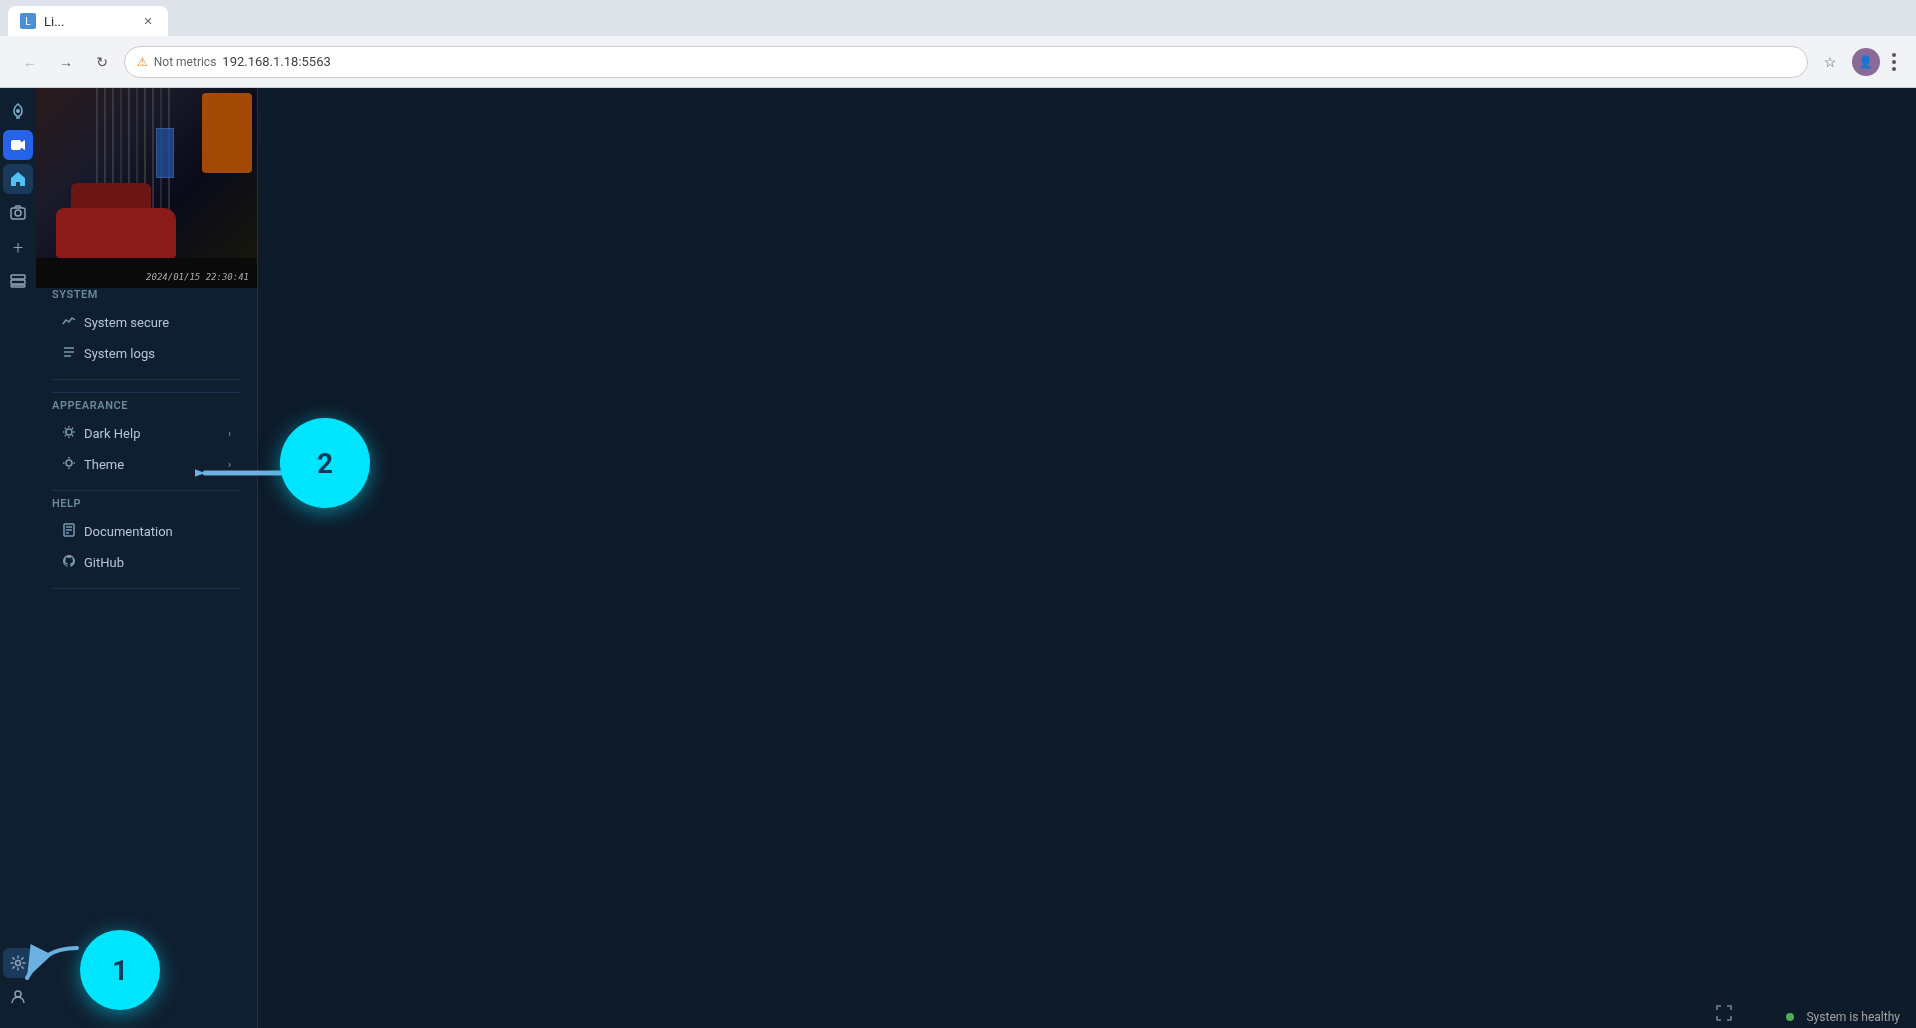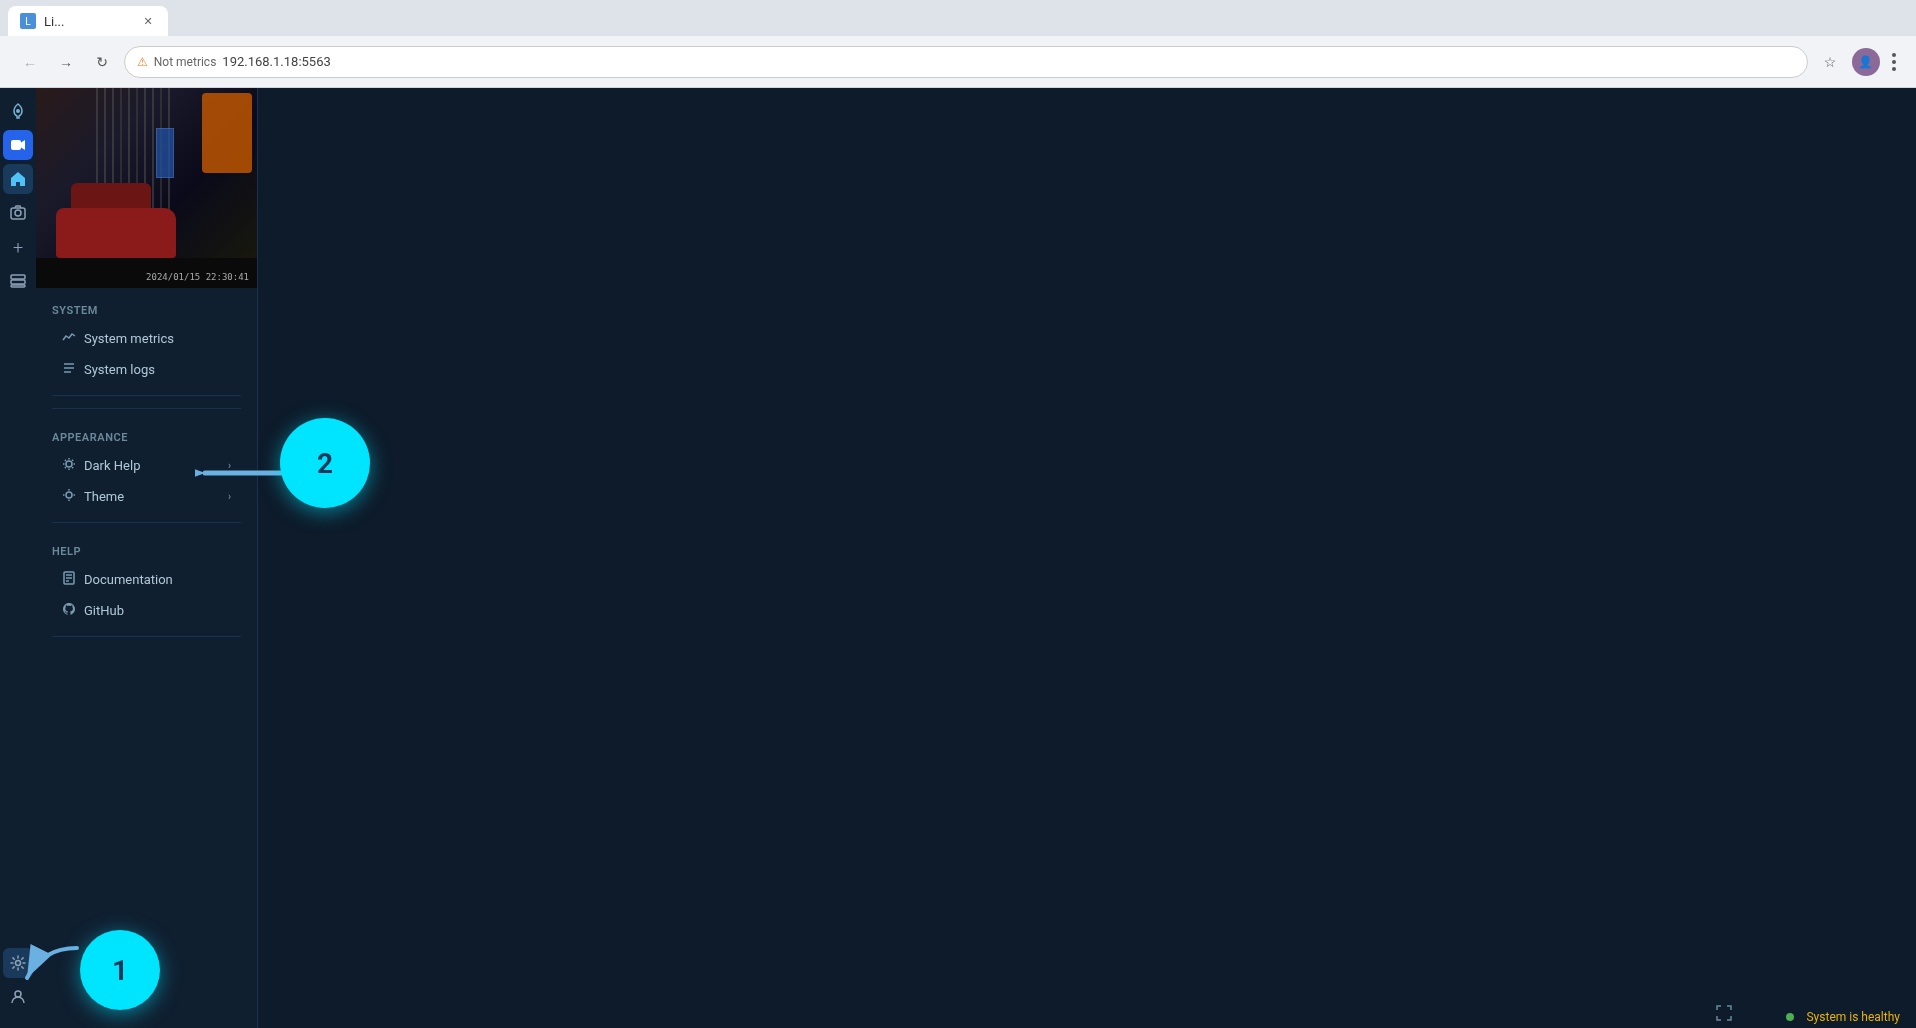--- a/index.html
+++ b/index.html
@@ -188,20 +188,21 @@
       background: #1a1a1a;
       position: relative;
       overflow: hidden;
       flex-shrink: 0;
     }
     .camera-bg {
       width: 100%;
       height: 100%;
       background: linear-gradient(135deg, #2a1a1a 0%, #1a1a2a 30%, #0a0a1a 60%, #1a1a0a 100%);
       position: relative;
+      font-style: italic;
     }
     
     .car-shape {
       position: absolute;
       bottom: 30px;
       left: 20px;
       width: 120px;
       height: 50px;
       background: #8b1a1a;
       border-radius: 8px 12px 4px 4px;
@@ -229,21 +230,21 @@
       position: absolute;
       bottom: 6px;
       right: 8px;
       font-size: 9px;
       color: #aaa;
       font-family: monospace;
     }
 
     
     .menu-section {
-      padding: 16px 16px 4px;
+      padding: 0 16px 4px;
     }
     .section-title {
       font-size: 11px;
       font-weight: 600;
       color: #6a8a9a;
       text-transform: uppercase;
       letter-spacing: 0.05em;
       margin-bottom: 6px;
     }
     .menu-item {
@@ -276,21 +277,21 @@
     
     .status-bar {
       position: absolute;
       bottom: 0;
       right: 0;
       padding: 4px 16px;
       display: flex;
       align-items: center;
       gap: 12px;
       font-size: 12px;
-      color: #eab308;
+      color: #a3a3a3;
     }
     .status-dot {
       width: 8px;
       height: 8px;
       border-radius: 50%;
       background: #4caf50;
     }
     .fullscreen-btn {
       position: absolute;
       bottom: 0;
@@ -463,21 +464,21 @@
     </div>
 
     <div class="menu-section">
       <div class="section-title">System</div>
       <div class="menu-item">
         <span class="menu-item-icon">
           <svg width="14" height="14" viewBox="0 0 14 14" fill="none" stroke="currentColor" stroke-width="1.5">
             <polyline points="1,10 4,6 7,8 10,4 13,6"></polyline>
           </svg>
         </span>
-        <span>System metrics</span>
+        <span>System secure</span>
       </div>
       <div class="menu-item">
         <span class="menu-item-icon">
           <svg width="14" height="14" viewBox="0 0 14 14" fill="none" stroke="currentColor" stroke-width="1.5">
             <line x1="2" y1="3" x2="12" y2="3"></line>
             <line x1="2" y1="7" x2="12" y2="7"></line>
             <line x1="2" y1="11" x2="9" y2="11"></line>
           </svg>
         </span>
         <span>System logs</span>

